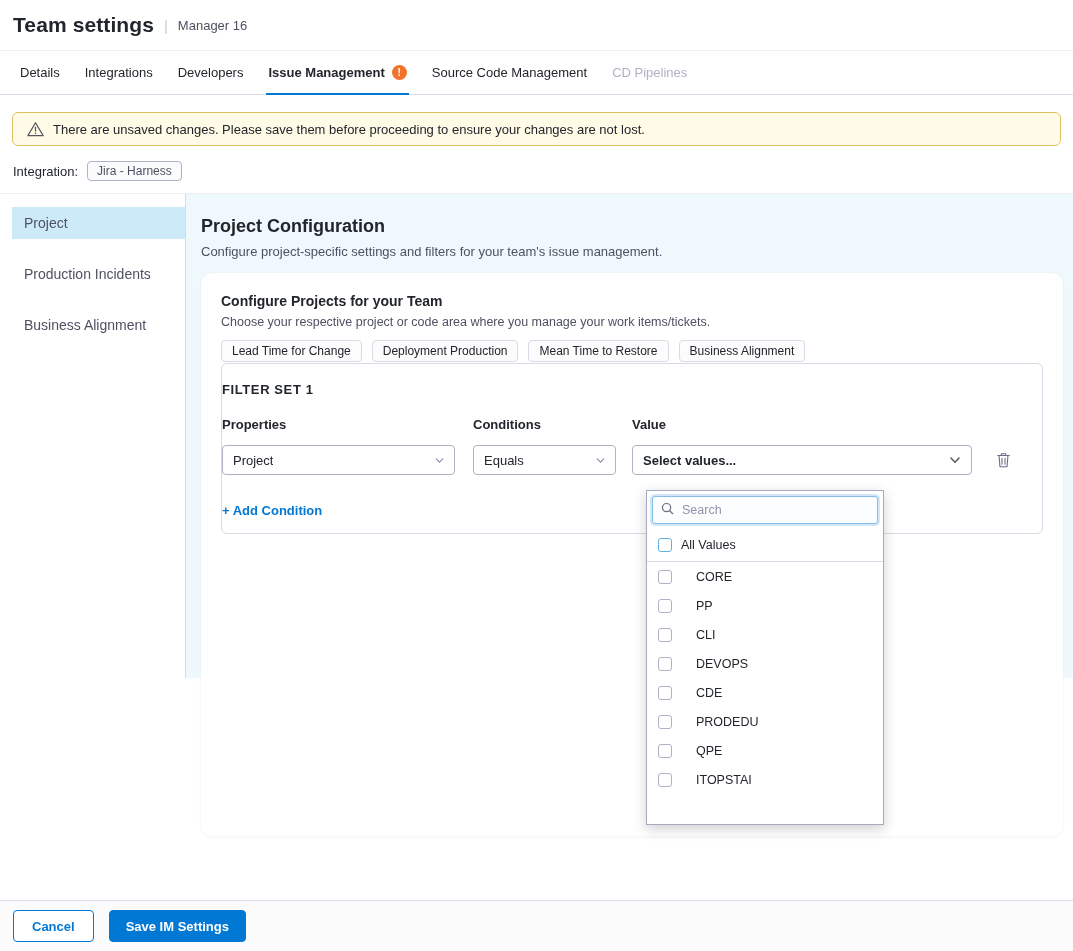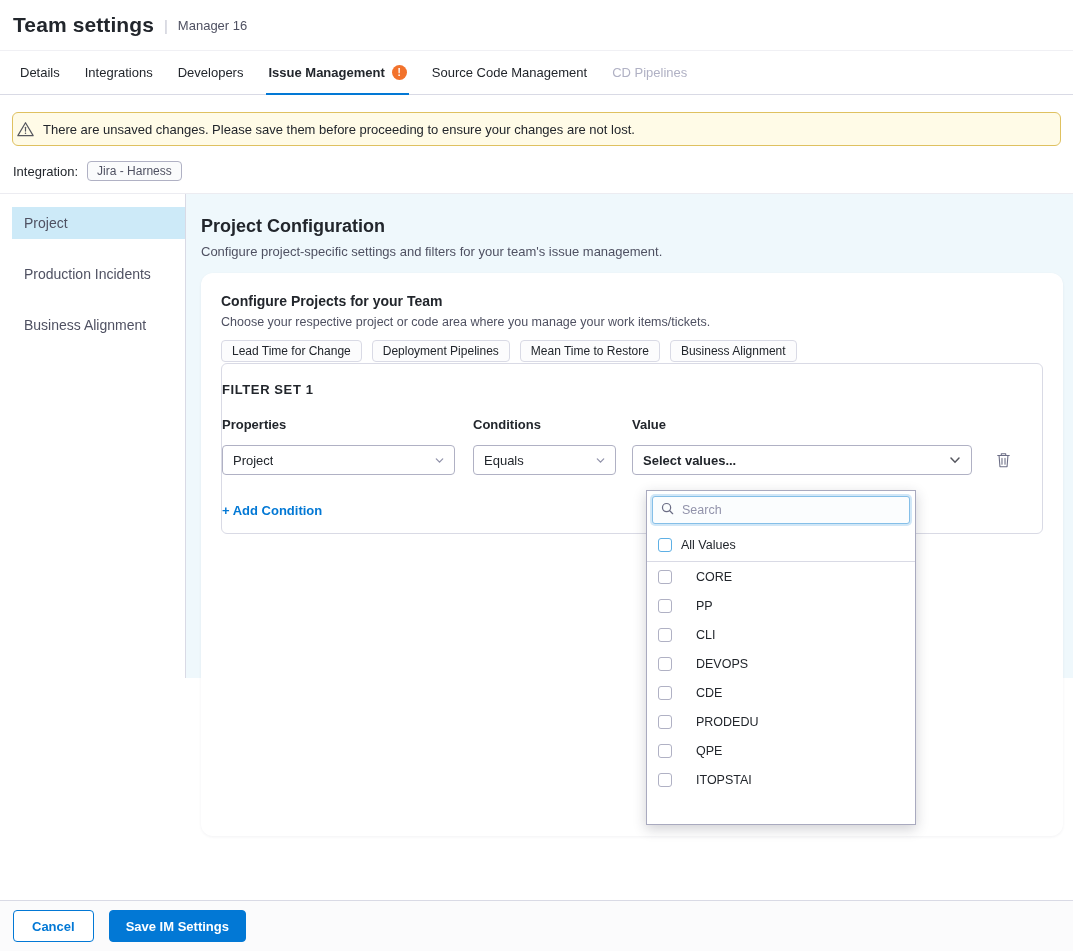--- a/index.html
+++ b/index.html
@@ -19,21 +19,21 @@
   
   .tabs { display:flex; align-items:stretch; gap:21px; padding-left:18px; height:44px; border-bottom:1px solid #d9dae5; }
   .tab { display:flex; align-items:center; gap:7px; font-size:13px; font-weight:500; color:#22262c; cursor:pointer; position:relative; padding:0 2px; }
   .tab.active { font-weight:700; }
   .tab.active::after { content:""; position:absolute; left:0; right:0; bottom:-1px; height:2px; background:#0278d5; }
   .tab.disabled { color:#b0b1c4; cursor:default; }
   .tab-badge { display:inline-flex; align-items:center; justify-content:center; width:15px; height:15px; border-radius:50%; background:#f2722c; color:#fff; font-size:10px; font-weight:700; }
 
   
   .banner-wrap { padding:17px 12px 0; }
-  .banner { display:flex; align-items:center; gap:9px; border:1px solid #dfc160; background:#fffbe7; border-radius:6px; padding:8px 4px; font-size:13px; color:#22262c; }
+  .banner { display:flex; align-items:center; gap:9px; border:1px solid #dfc160; background:#fffbe7; border-radius:6px; padding:8px 14px; font-size:13px; color:#22262c; }
   .warn-icon { flex-shrink:0; display:inline-flex; }
 
   
   .integration-row { display:flex; align-items:center; gap:9px; padding:15px 0 12px 13px; border-bottom:1px solid #ececf1; }
   .integration-label { font-size:13px; color:#22262c; }
   .integration-chip { font-size:12px; color:#4f5162; border:1px solid #b0b1c4; border-radius:4px; padding:2px 9px; background:#fafbfc; }
 
   
   .content { display:flex; height:484px; }
   .sidebar { width:186px; border-right:1px solid #d9dae5; padding-top:13px; background:#fff; flex-shrink:0; }
@@ -58,21 +58,21 @@
   .col-cond { width:143px; margin-right:16px; }
   .col-val  { width:340px; }
   .select { height:30px; border:1px solid #b0b1c4; border-radius:4px; display:flex; align-items:center; justify-content:space-between; padding:0 9px 0 10px; font-size:13px; background:#fff; cursor:pointer; }
   .select .sel-text { white-space:nowrap; overflow:hidden; }
   .select.val .sel-text { font-weight:600; }
   .chev { display:inline-flex; margin-left:6px; flex-shrink:0; }
   .trash-btn { margin-left:22px; border:none; background:none; padding:2px; cursor:pointer; display:inline-flex; }
   .add-condition { color:#0278d5; font-weight:700; font-size:13px; margin-top:28px; cursor:pointer; display:inline-block; }
 
   
-  .popup { position:absolute; left:646px; top:490px; width:270px; height:335px; background:#fff; border:1px solid #a9aabf; box-shadow:0 4px 12px rgba(40,41,61,.22); overflow:hidden; }
+  .popup { position:absolute; left:646px; top:490px; width:238px; height:335px; background:#fff; border:1px solid #a9aabf; box-shadow:0 4px 12px rgba(40,41,61,.22); overflow:hidden; }
   .popup-search { margin:5px; height:28px; border:1px solid #85bfe8; box-shadow:0 0 0 2px rgba(2,120,213,.18); border-radius:3px; display:flex; align-items:center; gap:6px; padding:0 8px; background:#fbfdfe; }
   .popup-search input { border:none; outline:none; background:transparent; font-size:12.5px; width:100%; color:#22262c; font-family:inherit; }
   .popup-search input::placeholder { color:#9293ab; }
   .popup-allvalues { display:flex; align-items:center; gap:9px; padding:9px 11px; font-size:12.5px; border-bottom:1px solid #d9dae5; cursor:pointer; }
   .popup-option { display:flex; align-items:center; gap:24px; padding:0 11px; height:29px; font-size:12.5px; cursor:pointer; }
   .cb { width:14px; height:14px; border:1.5px solid #b0b1c4; border-radius:3px; background:#fff; flex-shrink:0; }
   .cb.blue { border-color:#5eb0e5; }
 
   
   .footer { position:absolute; left:0; right:0; bottom:0; height:51px; border-top:1px solid #d9dae5; background:#fbfbfc; display:flex; align-items:center; gap:15px; padding-left:13px; }
@@ -142,21 +142,21 @@
     <div class="main">
       <h2>Project Configuration</h2>
       <p class="main-sub">Configure project-specific settings and filters for your team's issue management.</p>
 
       <div class="card">
         <h3>Configure Projects for your Team</h3>
         <p class="card-sub">Choose your respective project or code area where you manage your work items/tickets.</p>
 
         <div class="chips">
           <span class="chip">Lead Time for Change</span>
-          <span class="chip">Deployment Pipelines</span>
+          <span class="chip">Deployment Production</span>
           <span class="chip">Mean Time to Restore</span>
           <span class="chip">Business Alignment</span>
         </div>
 
         <div class="filter-set">
           <div class="fs-title">FILTER SET 1</div>
 
           <div class="fs-headers">
             <div class="col-prop">Properties</div>
             <div class="col-cond">Conditions</div>

